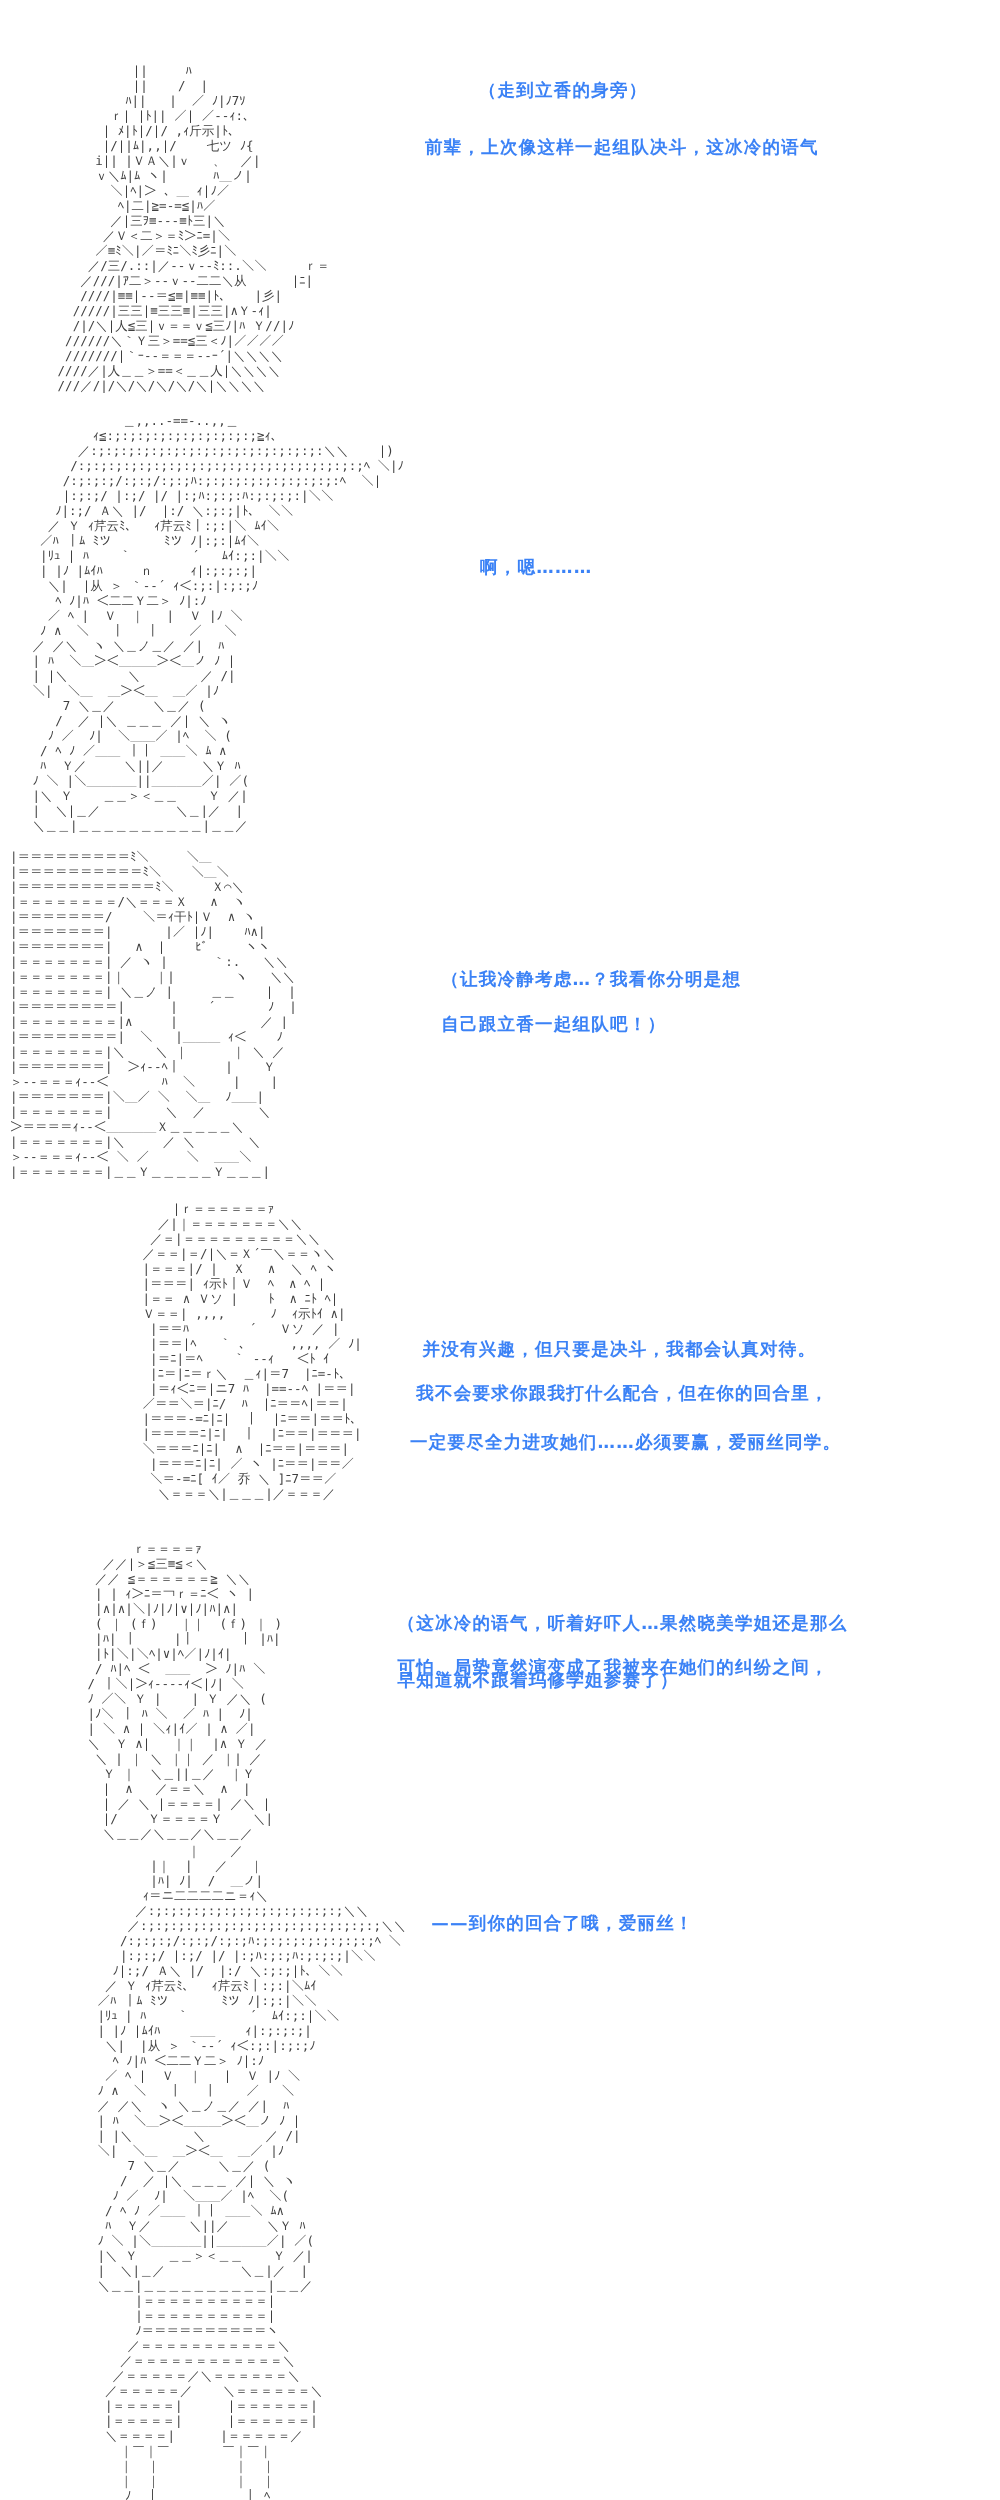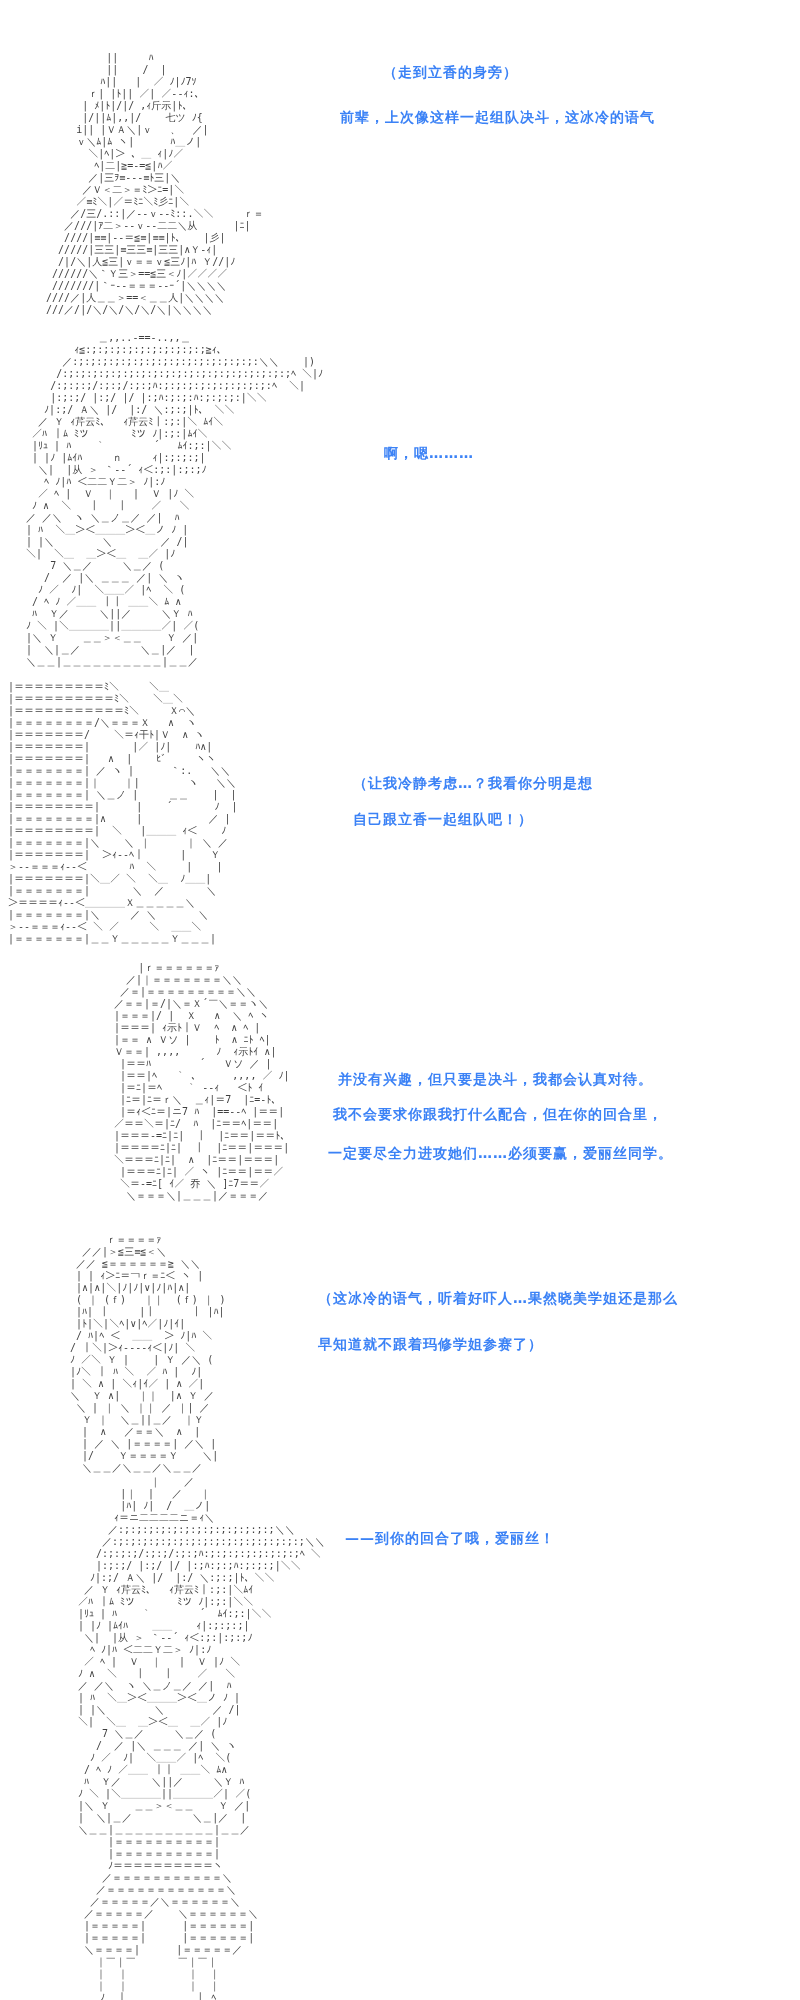--- a/index.html
+++ b/index.html
@@ -220,16 +220,17 @@
 
   <div class="dlg d1">（走到立香的身旁）</div>
   <div class="dlg d2">前辈，上次像这样一起组队决斗，这冰冷的语气</div>
   <div class="dlg d4">啊，嗯………</div>
   <div class="dlg d5">（让我冷静考虑…？我看你分明是想</div>
   <div class="dlg d6">自己跟立香一起组队吧！）</div>
   <div class="dlg d8">并没有兴趣，但只要是决斗，我都会认真对待。</div>
   <div class="dlg d9">我不会要求你跟我打什么配合，但在你的回合里，</div>
   <div class="dlg d10">一定要尽全力进攻她们……必须要赢，爱丽丝同学。</div>
   <div class="dlg d11">（这冰冷的语气，听着好吓人…果然晓美学姐还是那么</div>
+  <div class="dlg d12">可怕。局势竟然演变成了我被夹在她们的纠纷之间，</div>
   <div class="dlg d13">早知道就不跟着玛修学姐参赛了）</div>
   <div class="dlg d14">——到你的回合了哦，爱丽丝！</div>
 
 </div>
 
 </body></html>

